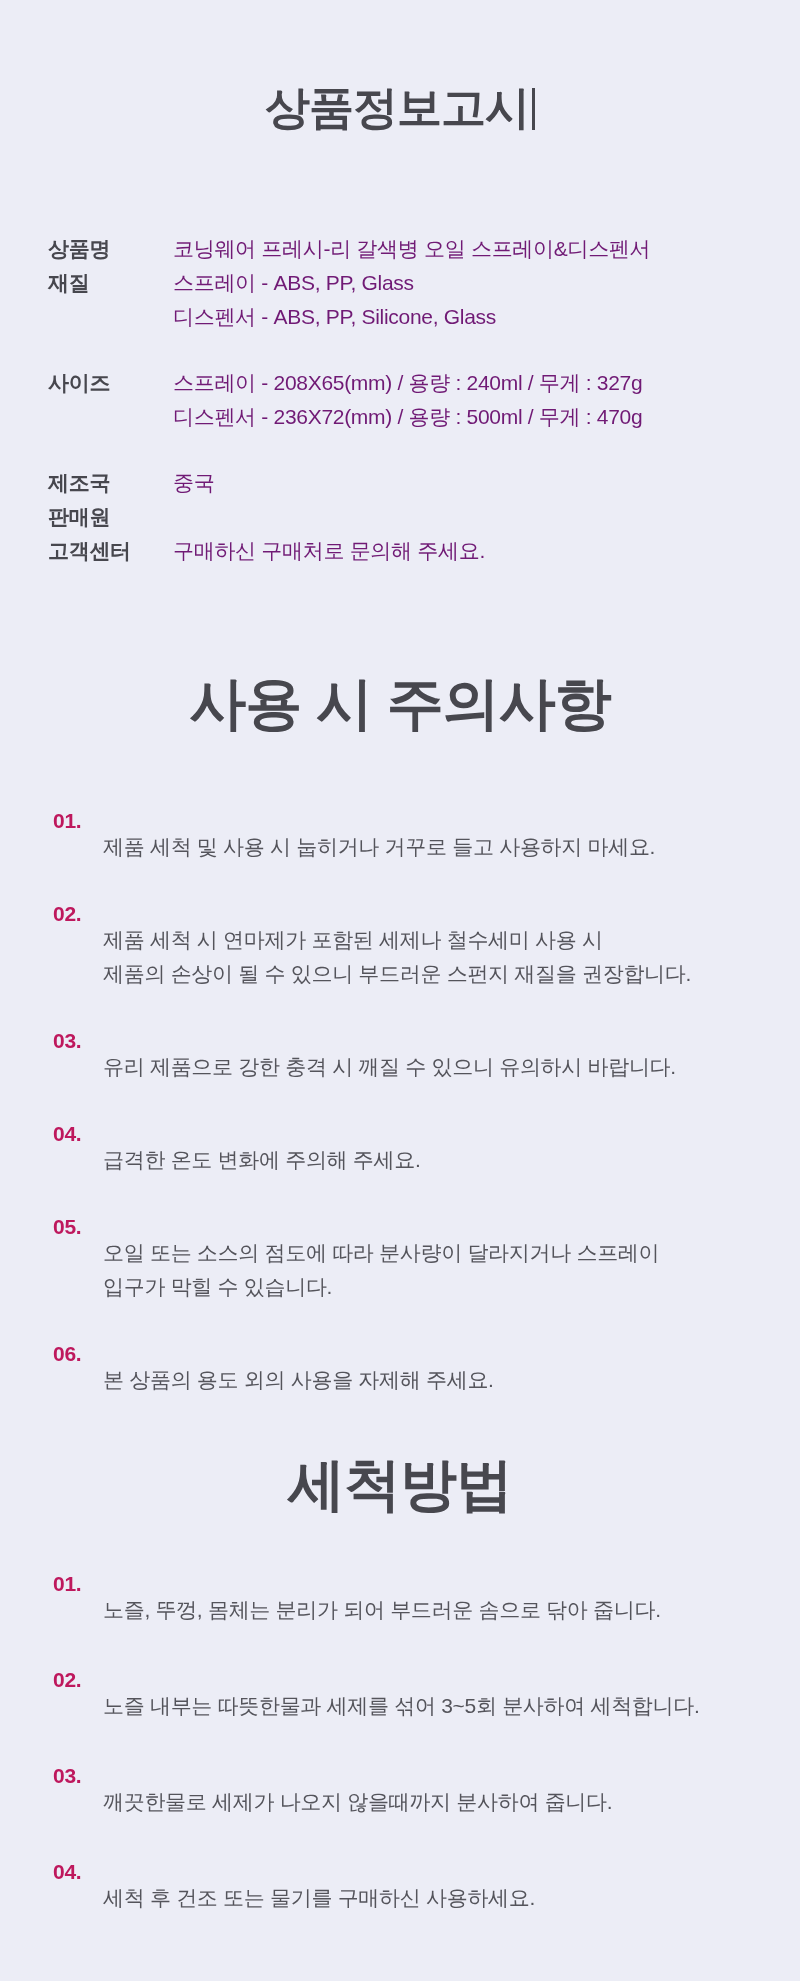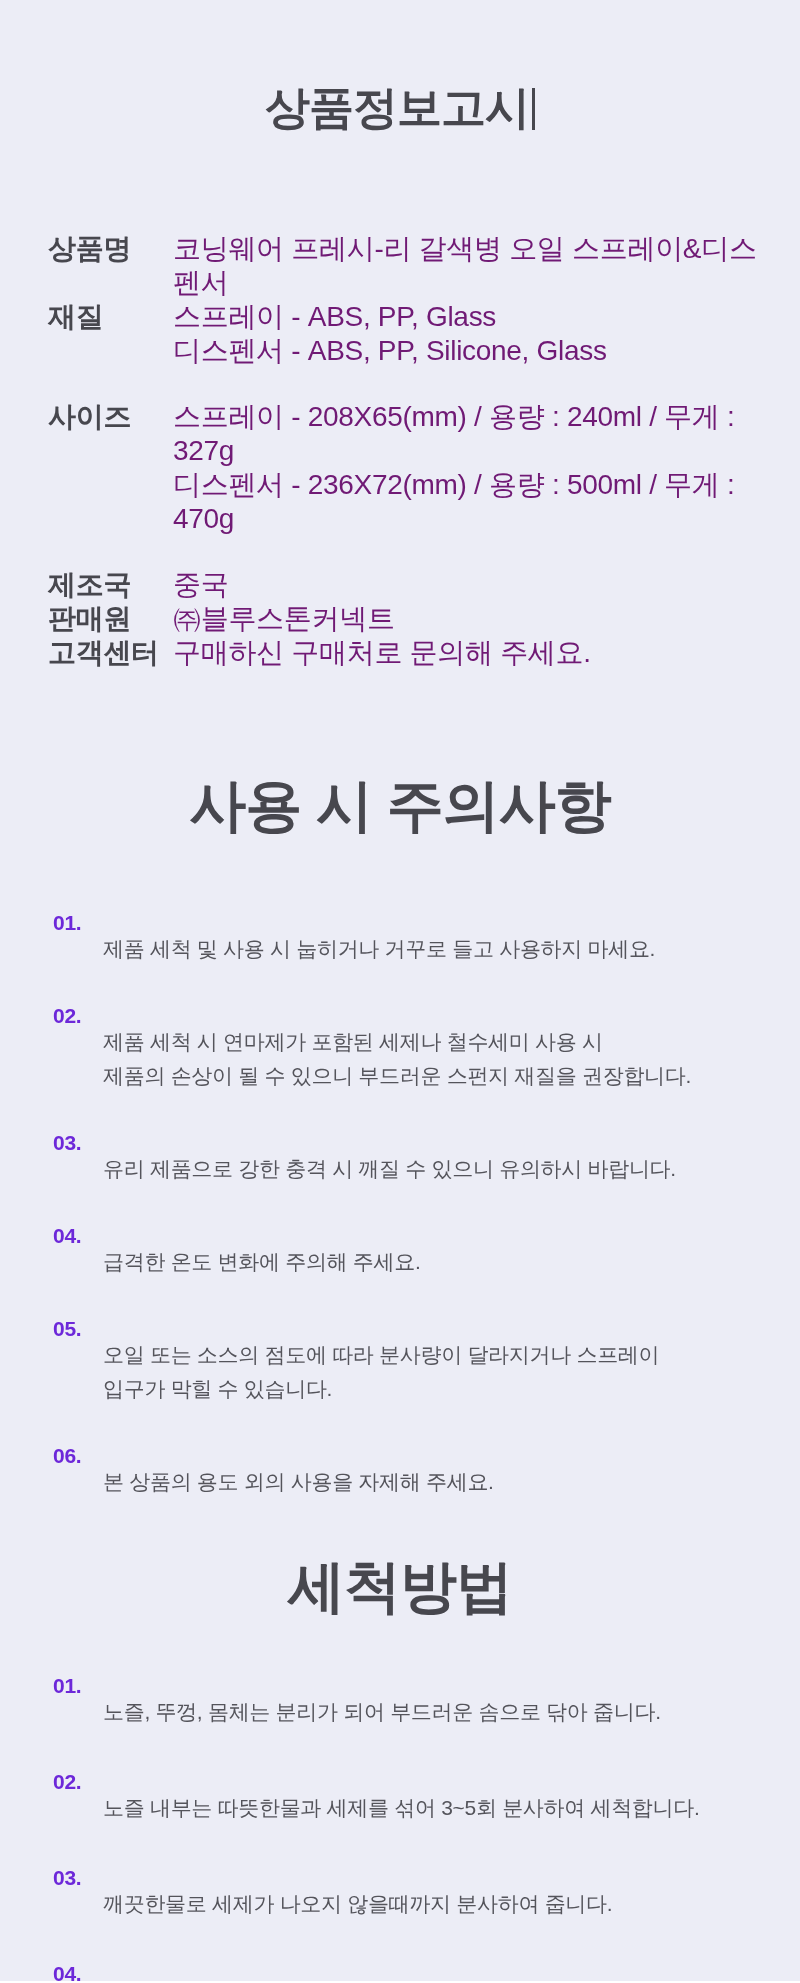--- a/index.html
+++ b/index.html
@@ -36,21 +36,21 @@
   
   .info-table {
     margin-top: 100px;
     padding-left: 48px;
     padding-right: 30px;
   }
   .info-group { margin-bottom: 32px; }
   .info-group:last-child { margin-bottom: 0; }
   .info-row {
     display: flex;
-    font-size: 28px;
+    font-size: 21px;
     line-height: 34px;
     letter-spacing: -0.3px;
   }
   .info-label {
     width: 125px;
     flex: 0 0 125px;
     font-weight: 700;
     color: #47474e;
   }
   .info-value { flex: 1; color: #701a75; }
@@ -78,21 +78,21 @@
     font-size: 21px;
     line-height: 34px;
     letter-spacing: -0.3px;
     margin-bottom: 33px;
   }
   .list-wash .list-item { margin-bottom: 36px; }
   .item-num {
     flex: 0 0 50px;
     width: 50px;
     font-weight: 700;
-    color: #6d28d9;
+    color: #be185d;
   }
   .item-text {
     flex: 1;
     white-space: pre-line;
     color: #54545b;
     margin-top: 26px;
   }
 </style>
 </head>
 <body>
@@ -131,21 +131,20 @@
       </div>
     </div>
 
     <div class="info-group">
       <div class="info-row">
         <div class="info-label">제조국</div>
         <div class="info-value">중국</div>
       </div>
       <div class="info-row">
         <div class="info-label">판매원</div>
-        <div class="info-value">㈜블루스톤커넥트</div>
       </div>
       <div class="info-row">
         <div class="info-label">고객센터</div>
         <div class="info-value">구매하신 구매처로 문의해 주세요.</div>
       </div>
     </div>
 
   </div>
 
   <div class="section-heading heading-caution">사용 시 주의사항</div>

